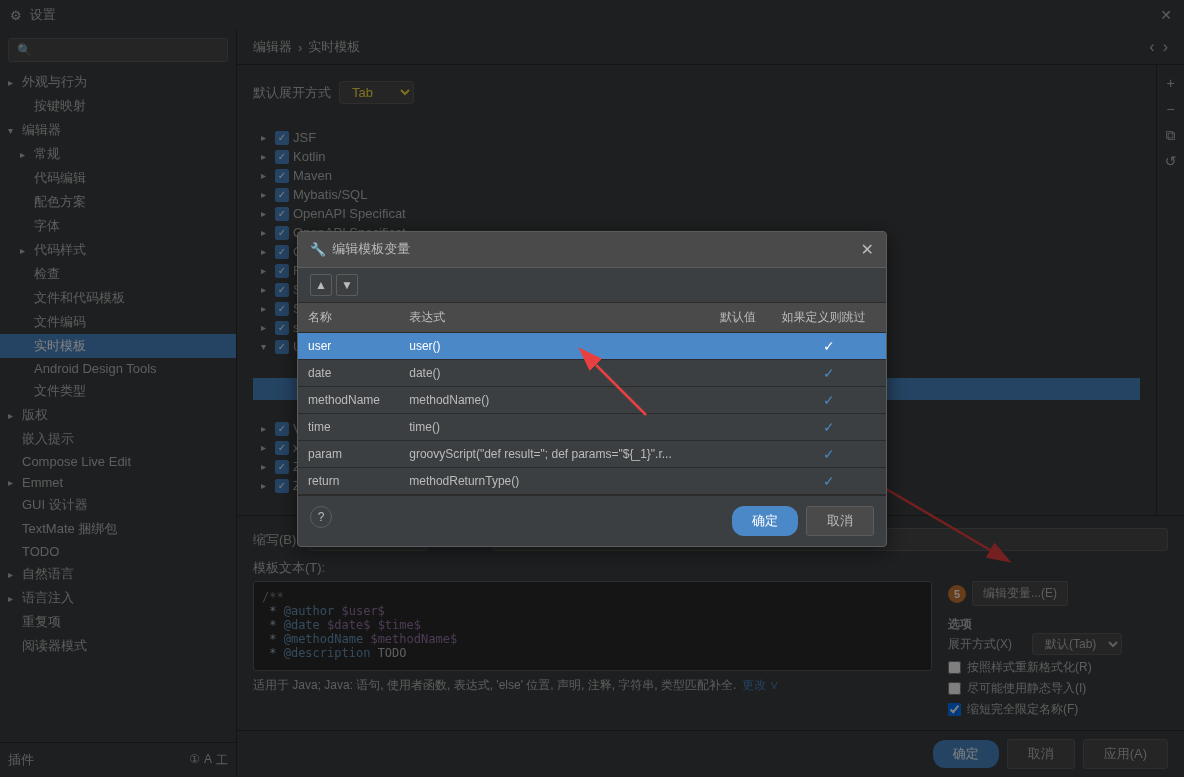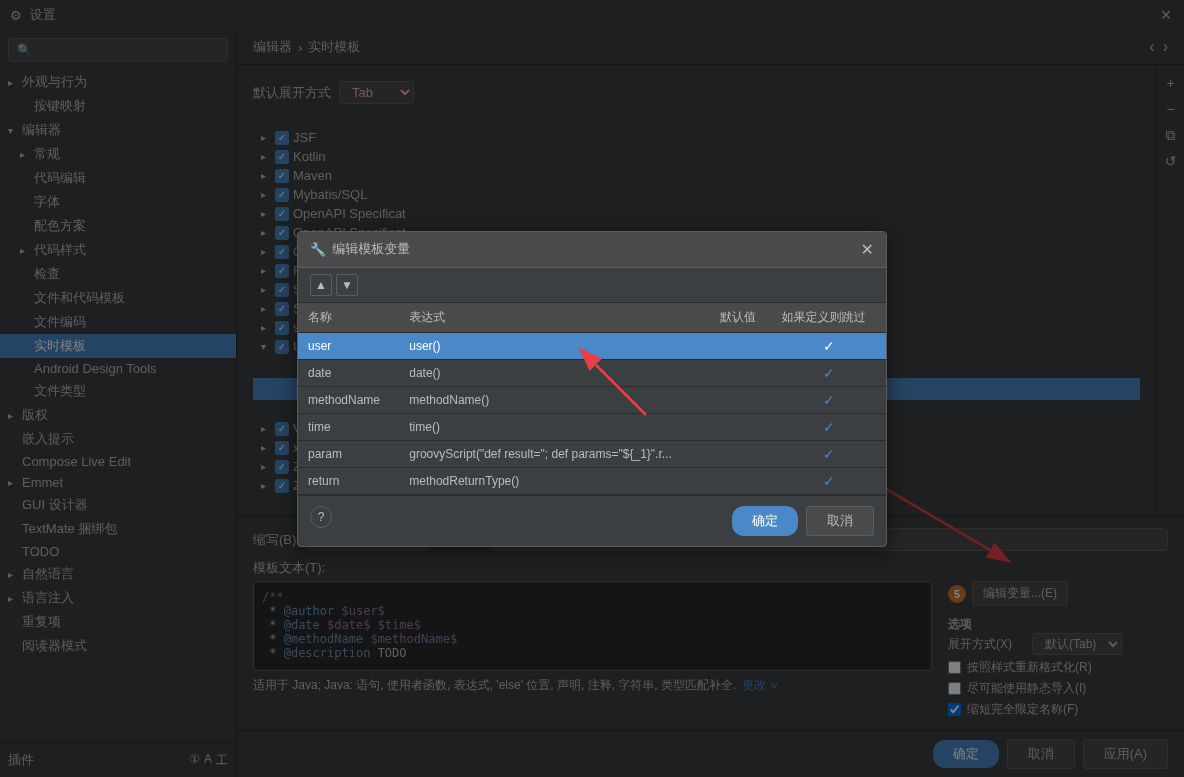--- a/index.html
+++ b/index.html
@@ -33,21 +33,21 @@
     
     
     .content-area { flex: 1; background: #3c3f41; display: flex; flex-direction: column; }
     .breadcrumb { display: flex; align-items: center; padding: 8px 16px; background: #3c3f41; border-bottom: 1px solid #2b2b2b; gap: 6px; }
     .nav-btns { display: flex; gap: 8px; margin-left: auto; }
     .nav-btn { background: none; border: none; color: #bbb; cursor: pointer; font-size: 16px; }
     
     .content-body { flex: 1; overflow-y: auto; padding: 16px; position: relative; }
     
     .expand-row { display: flex; align-items: center; gap: 8px; margin-bottom: 24px; }
-    .expand-select { background: #4a4a4a; border: 1px solid #5c5c5c; color: #f9a8d4; padding: 2px 8px; border-radius: 3px; font-size: 13px; }
+    .expand-select { background: #4a4a4a; border: 1px solid #5c5c5c; color: #fde047; padding: 2px 8px; border-radius: 3px; font-size: 13px; }
     
     
     .template-tree { font-size: 13px; }
     .tpl-item { display: flex; align-items: center; padding: 2px 8px; cursor: pointer; }
     
     
     .sidebar-tree::-webkit-scrollbar { width: 6px; }
     .sidebar-tree::-webkit-scrollbar-track { background: #3c3f41; }
     .sidebar-tree::-webkit-scrollbar-thumb { background: #5c5c5c; border-radius: 3px; }
     
@@ -132,25 +132,25 @@
       <div class="tree-item indent1">
         <span class="arrow closed"></span>
         <span>常规</span>
       </div>
       <div class="tree-item indent1">
         <span class="arrow empty"></span>
         <span>代码编辑</span>
       </div>
       <div class="tree-item indent1">
         <span class="arrow empty"></span>
+        <span>配色方案</span>
+      </div>
+      <div class="tree-item indent1">
+        <span class="arrow empty"></span>
         <span>字体</span>
-      </div>
-      <div class="tree-item indent1">
-        <span class="arrow empty"></span>
-        <span>配色方案</span>
       </div>
       <div class="tree-item indent1">
         <span class="arrow closed"></span>
         <span>代码样式</span>
       </div>
       <div class="tree-item indent1">
         <span class="arrow empty"></span>
         <span>检查</span>
       </div>
       <div class="tree-item indent1">

